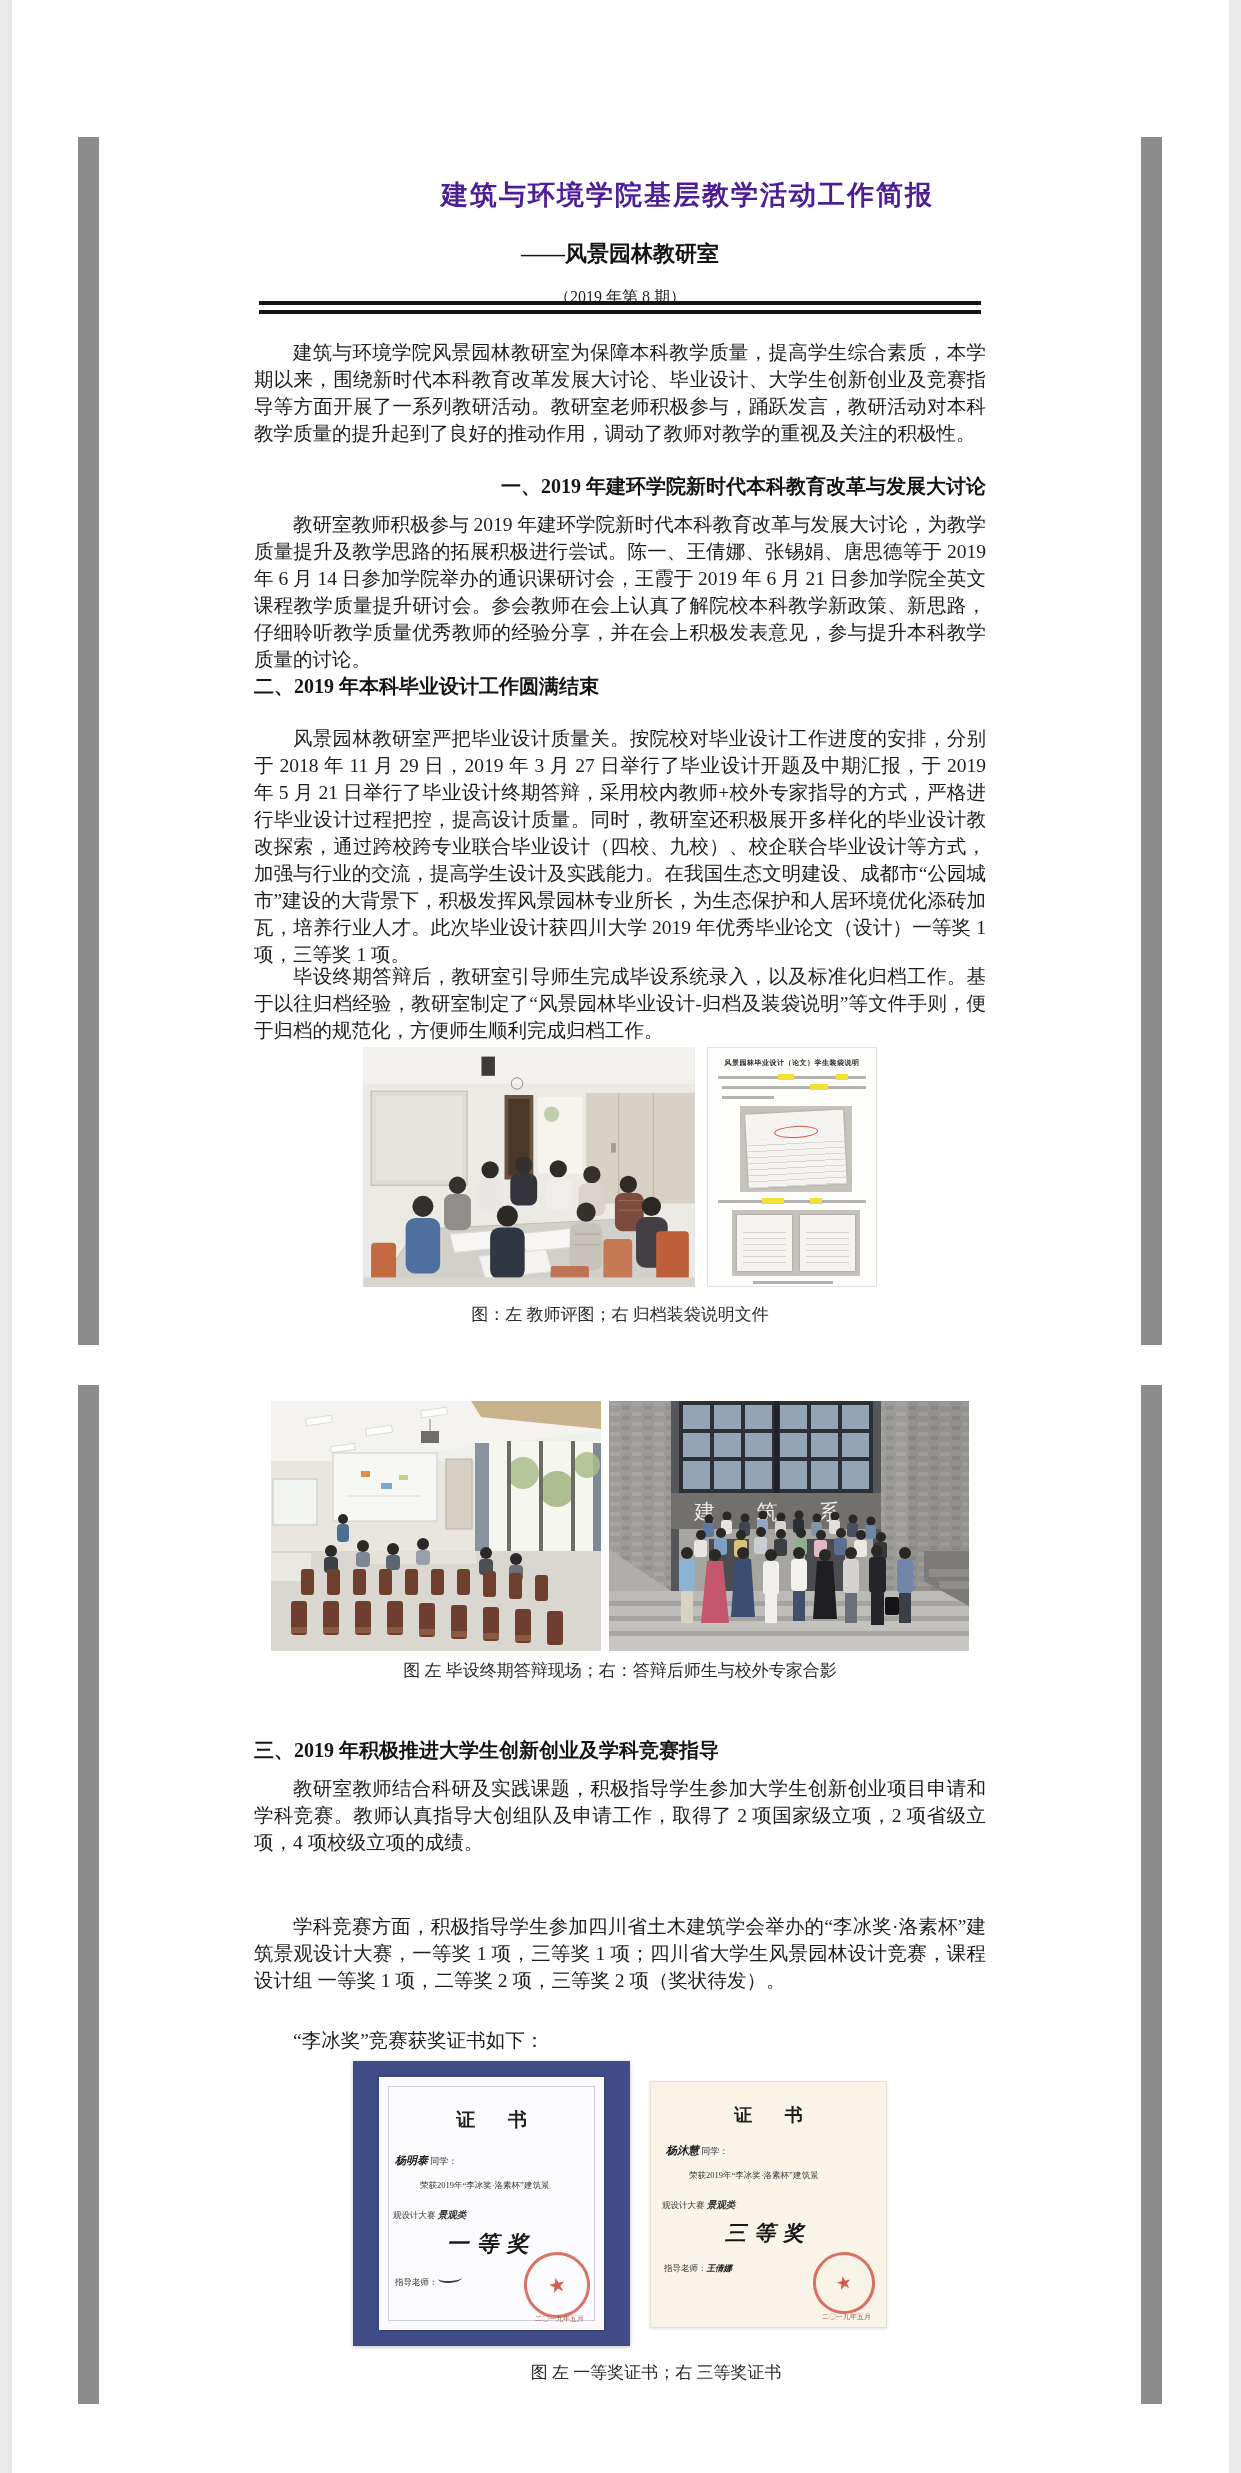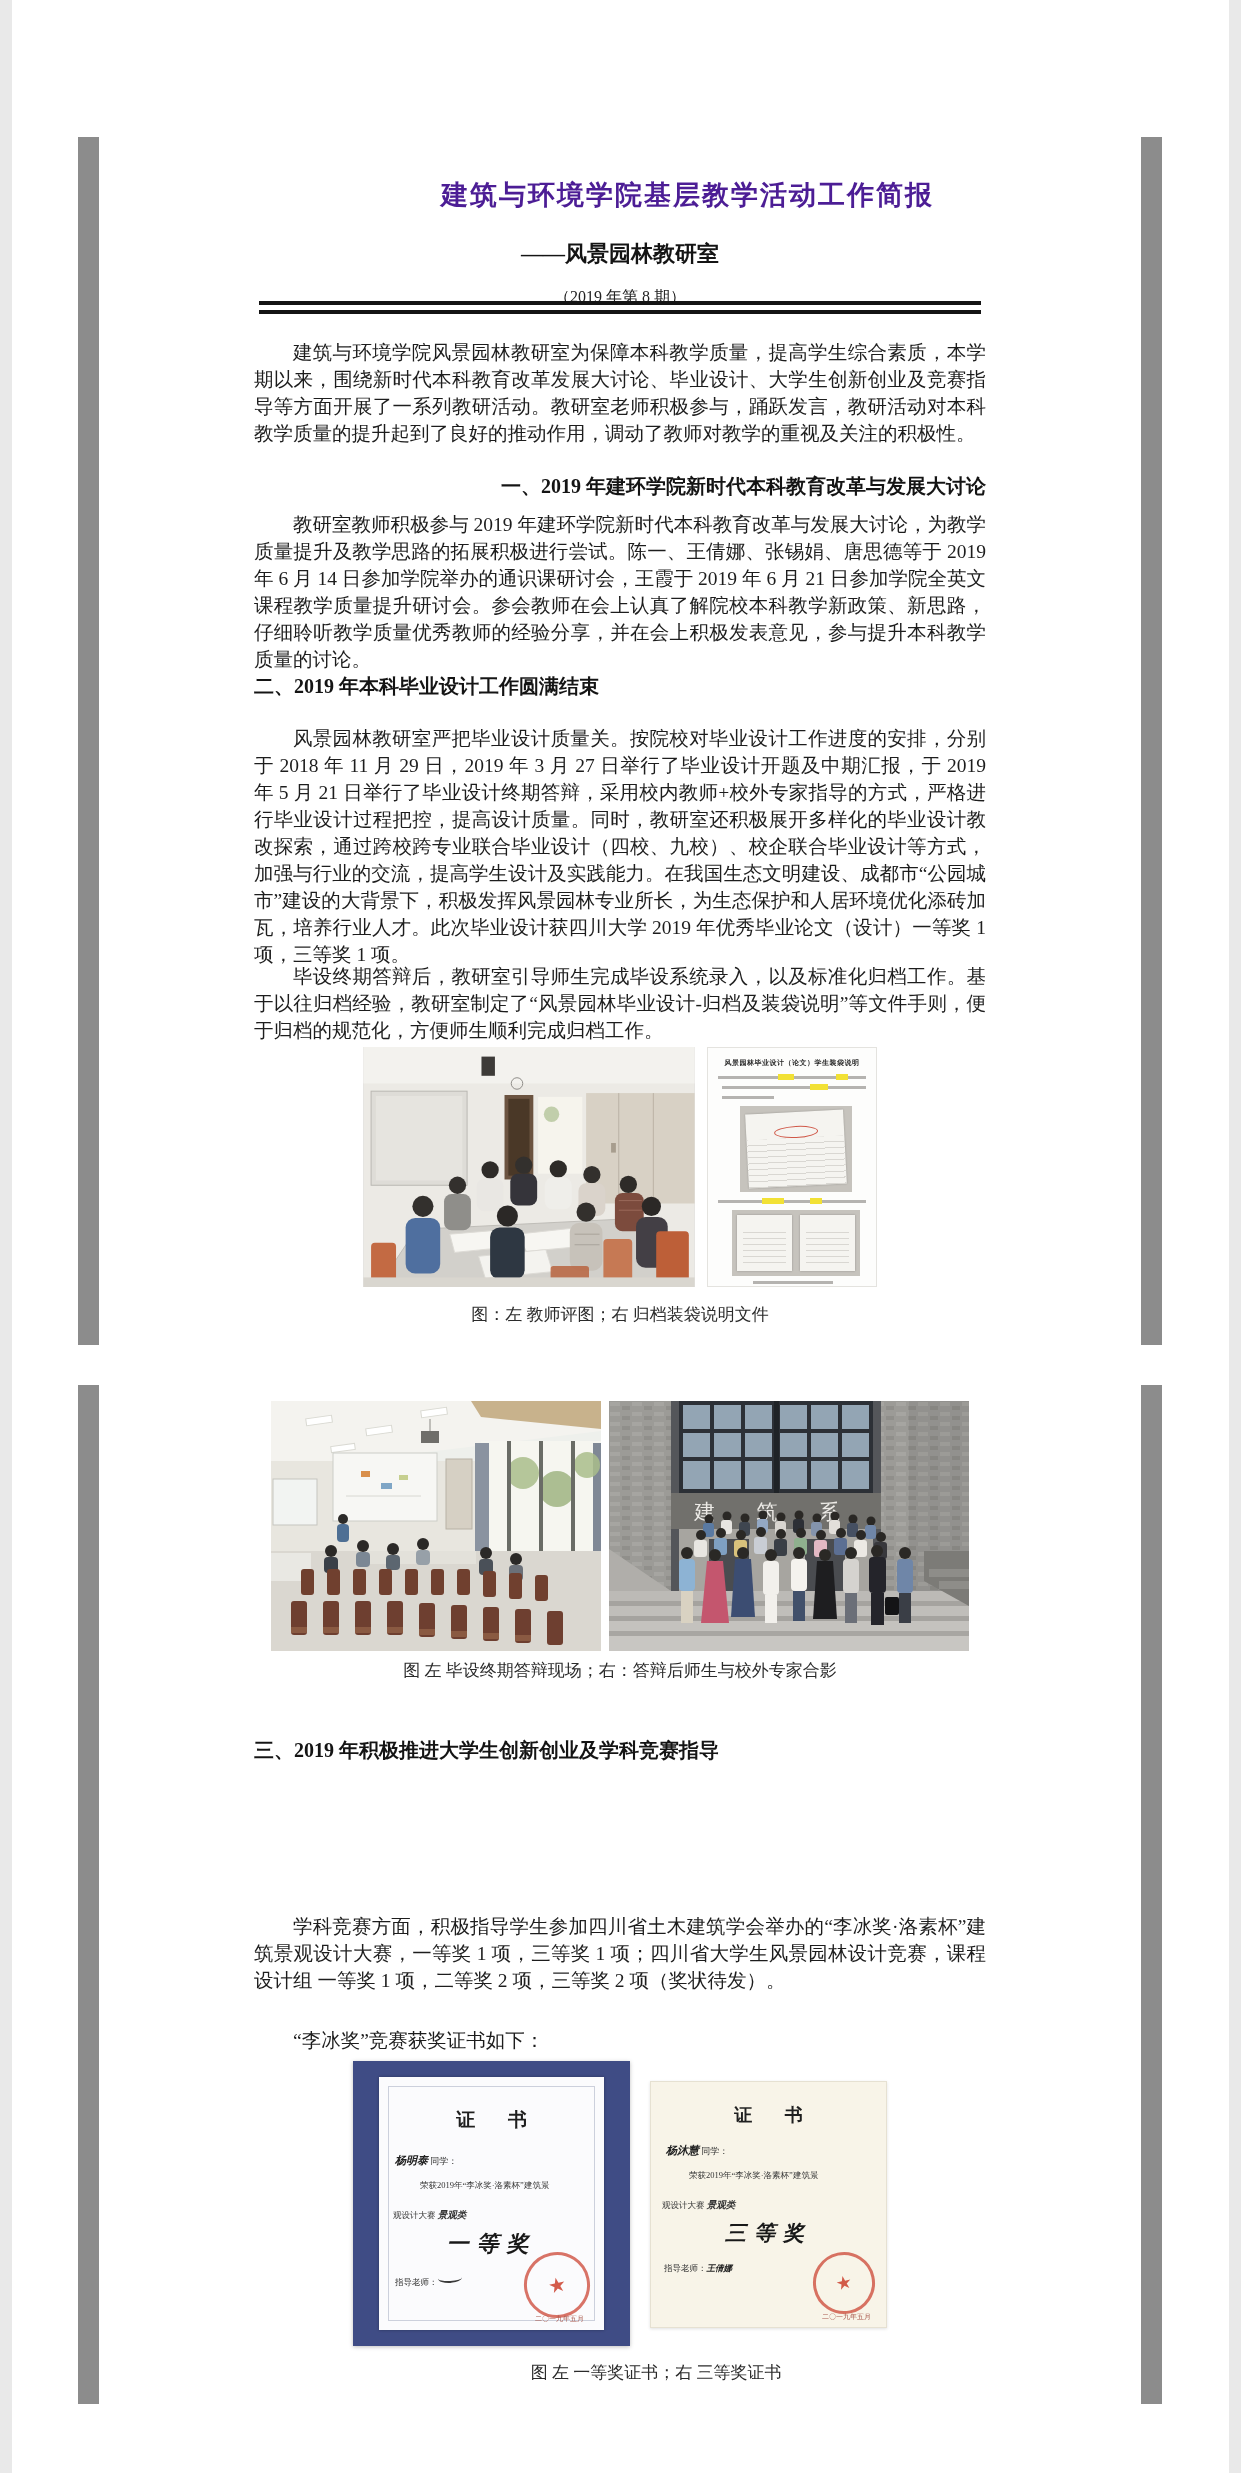--- a/index.html
+++ b/index.html
@@ -364,20 +364,21 @@
           <rect x="276" y="196" width="14" height="18" rx="2" fill="#141416"></rect>
           <circle cx="296" cy="152" r="6" fill="#2a2825"></circle>
             <rect x="288" y="158" width="16" height="34" rx="4" fill="#6f86a8"></rect>
             <rect x="290" y="192" width="12" height="30" fill="#3a3e46"></rect>
         </g>
       </svg>
     </div>
   </div>
 
   <div class="abs heading" style="top:352px;">三、2019 年积极推进大学生创新创业及学科竞赛指导</div>
+  <p class="abs para" style="top:390px;margin:0;">教研室教师结合科研及实践课题，积极指导学生参加大学生创新创业项目申请和学科竞赛。教师认真指导大创组队及申请工作，取得了 2 项国家级立项，2 项省级立项，4 项校级立项的成绩。</p>
   <p class="abs para" style="top:528px;margin:0;">学科竞赛方面，积极指导学生参加四川省土木建筑学会举办的“李冰奖·洛素杯”建筑景观设计大赛，一等奖 1 项，三等奖 1 项；四川省大学生风景园林设计竞赛，课程设计组 一等奖 1 项，二等奖 2 项，三等奖 2 项（奖状待发）。</p>
   <p class="abs para" style="top:642px;margin:0;">“李冰奖”竞赛获奖证书如下：</p>
 
   <div class="abs figrow" style="top:676px;gap:20px;">
     <div class="cert cert1">
       <div class="sheet">
         <div class="c-title" style="top:30px;font-size:19px;">证  书</div>
         <div class="abs" style="top:76px;left:16px;font-size:9px;">
           <span class="c-name" style="font-size:11px;">杨明泰</span>
           <span class="c-honor">同学：</span>

